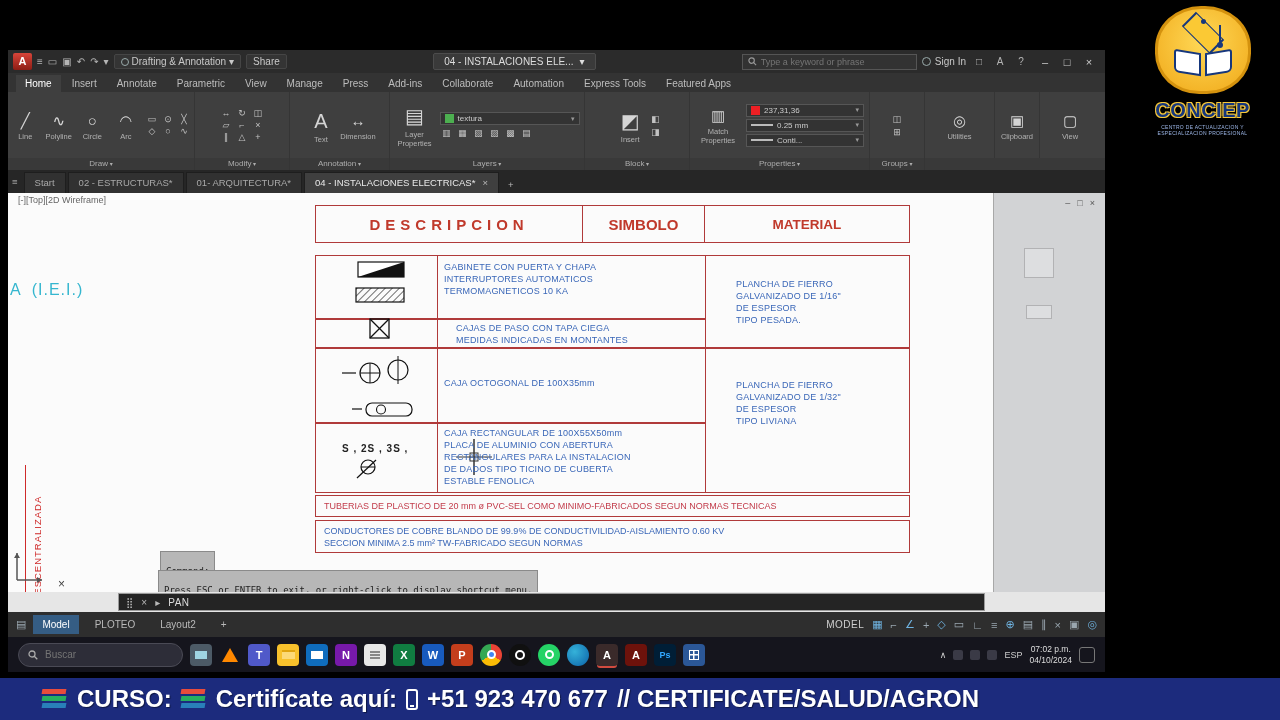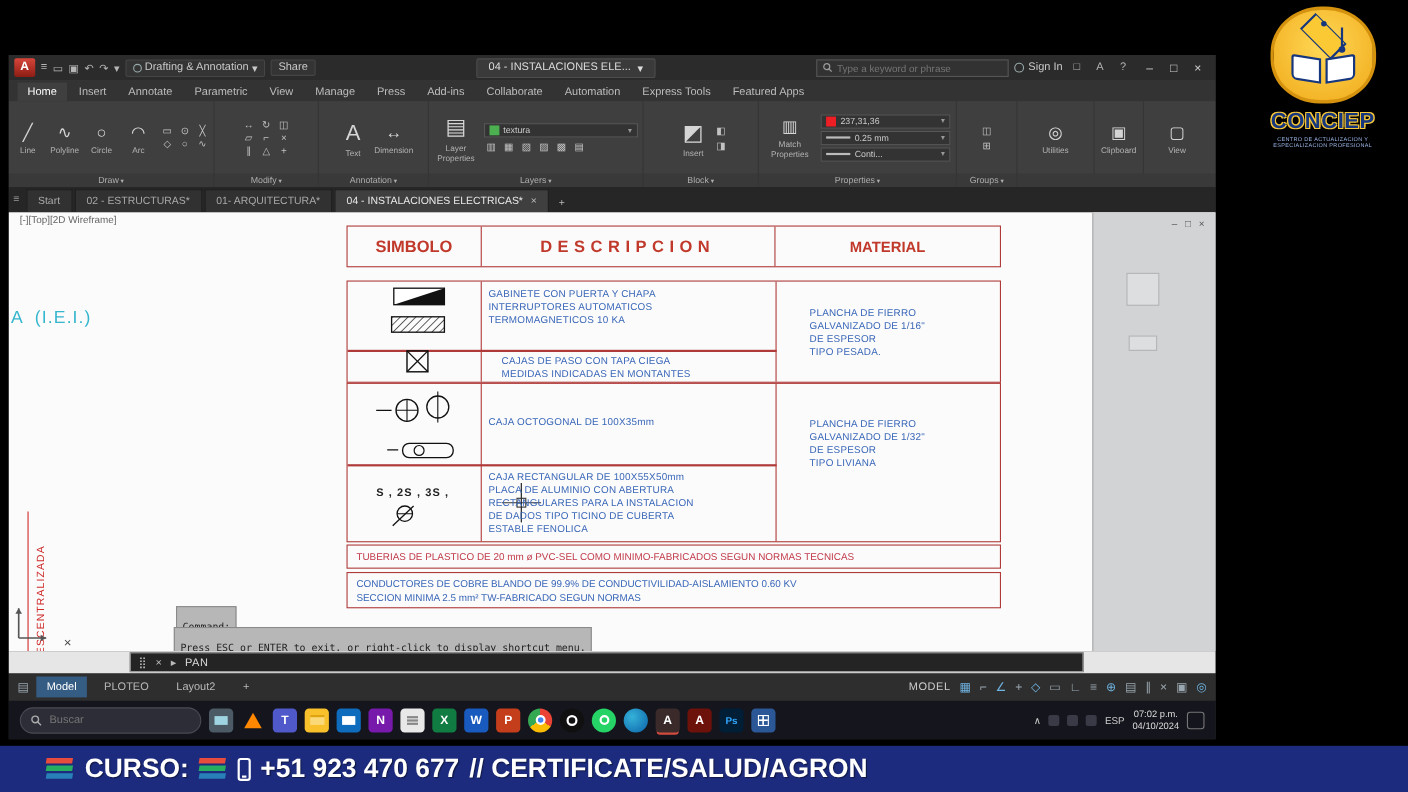--- a/index.html
+++ b/index.html
@@ -393,22 +393,22 @@
 
       <svg class="symsvg" style="left:448px; top:246px" width="36" height="36" viewBox="0 0 36 36">
         <line x1="18" y1="0" x2="18" y2="36" stroke="#333" stro="" ke-width="1"></line>
         <line x1="18" y1="0" x2="18" y2="36" stroke="#333" stroke-width="1"></line>
         <line x1="0" y1="18" x2="36" y2="18" stroke="#333" stroke-width="1"></line>
         <rect x="14" y="14" width="8" height="8" fill="none" stroke="#333" stroke-width="1"></rect>
       </svg>
 
       <div class="cadtable">
         <div class="tbox thead">
+          <div class="hcell hc2">DESCRIPCION</div>
           <div class="hcell hc1">SIMBOLO</div>
-          <div class="hcell hc2">DESCRIPCION</div>
           <div class="hcell hc3">MATERIAL</div>
         </div>
 
         <div class="tbox sec1">
           <div class="v1"></div>
             <div class="v2"></div>
             <div class="h1a"></div>
           <svg class="symsvg" style="left:28px; top:2px" width="70" height="88" viewBox="0 0 70 88">
             <defs>
               <pattern id="h1" width="5" height="5" patternTransform="rotate(45)" patternUnits="userSpaceOnUse">
@@ -601,17 +601,18 @@
         <i class="b1"></i>
         <i class="b2"></i>
         <i class="b3"></i>
       </span>
     <span>CURSO:</span>
     <span class="books">
         <i class="b1"></i>
         <i class="b2"></i>
         <i class="b3"></i>
       </span>
+    <span>Certifícate aquí:</span>
     <span class="phone-ico"></span>
     <span>+51 923 470 677</span>
     <span>// CERTIFICATE/SALUD/AGRON</span>
   </div>
 </div>
 
 </body></html>

